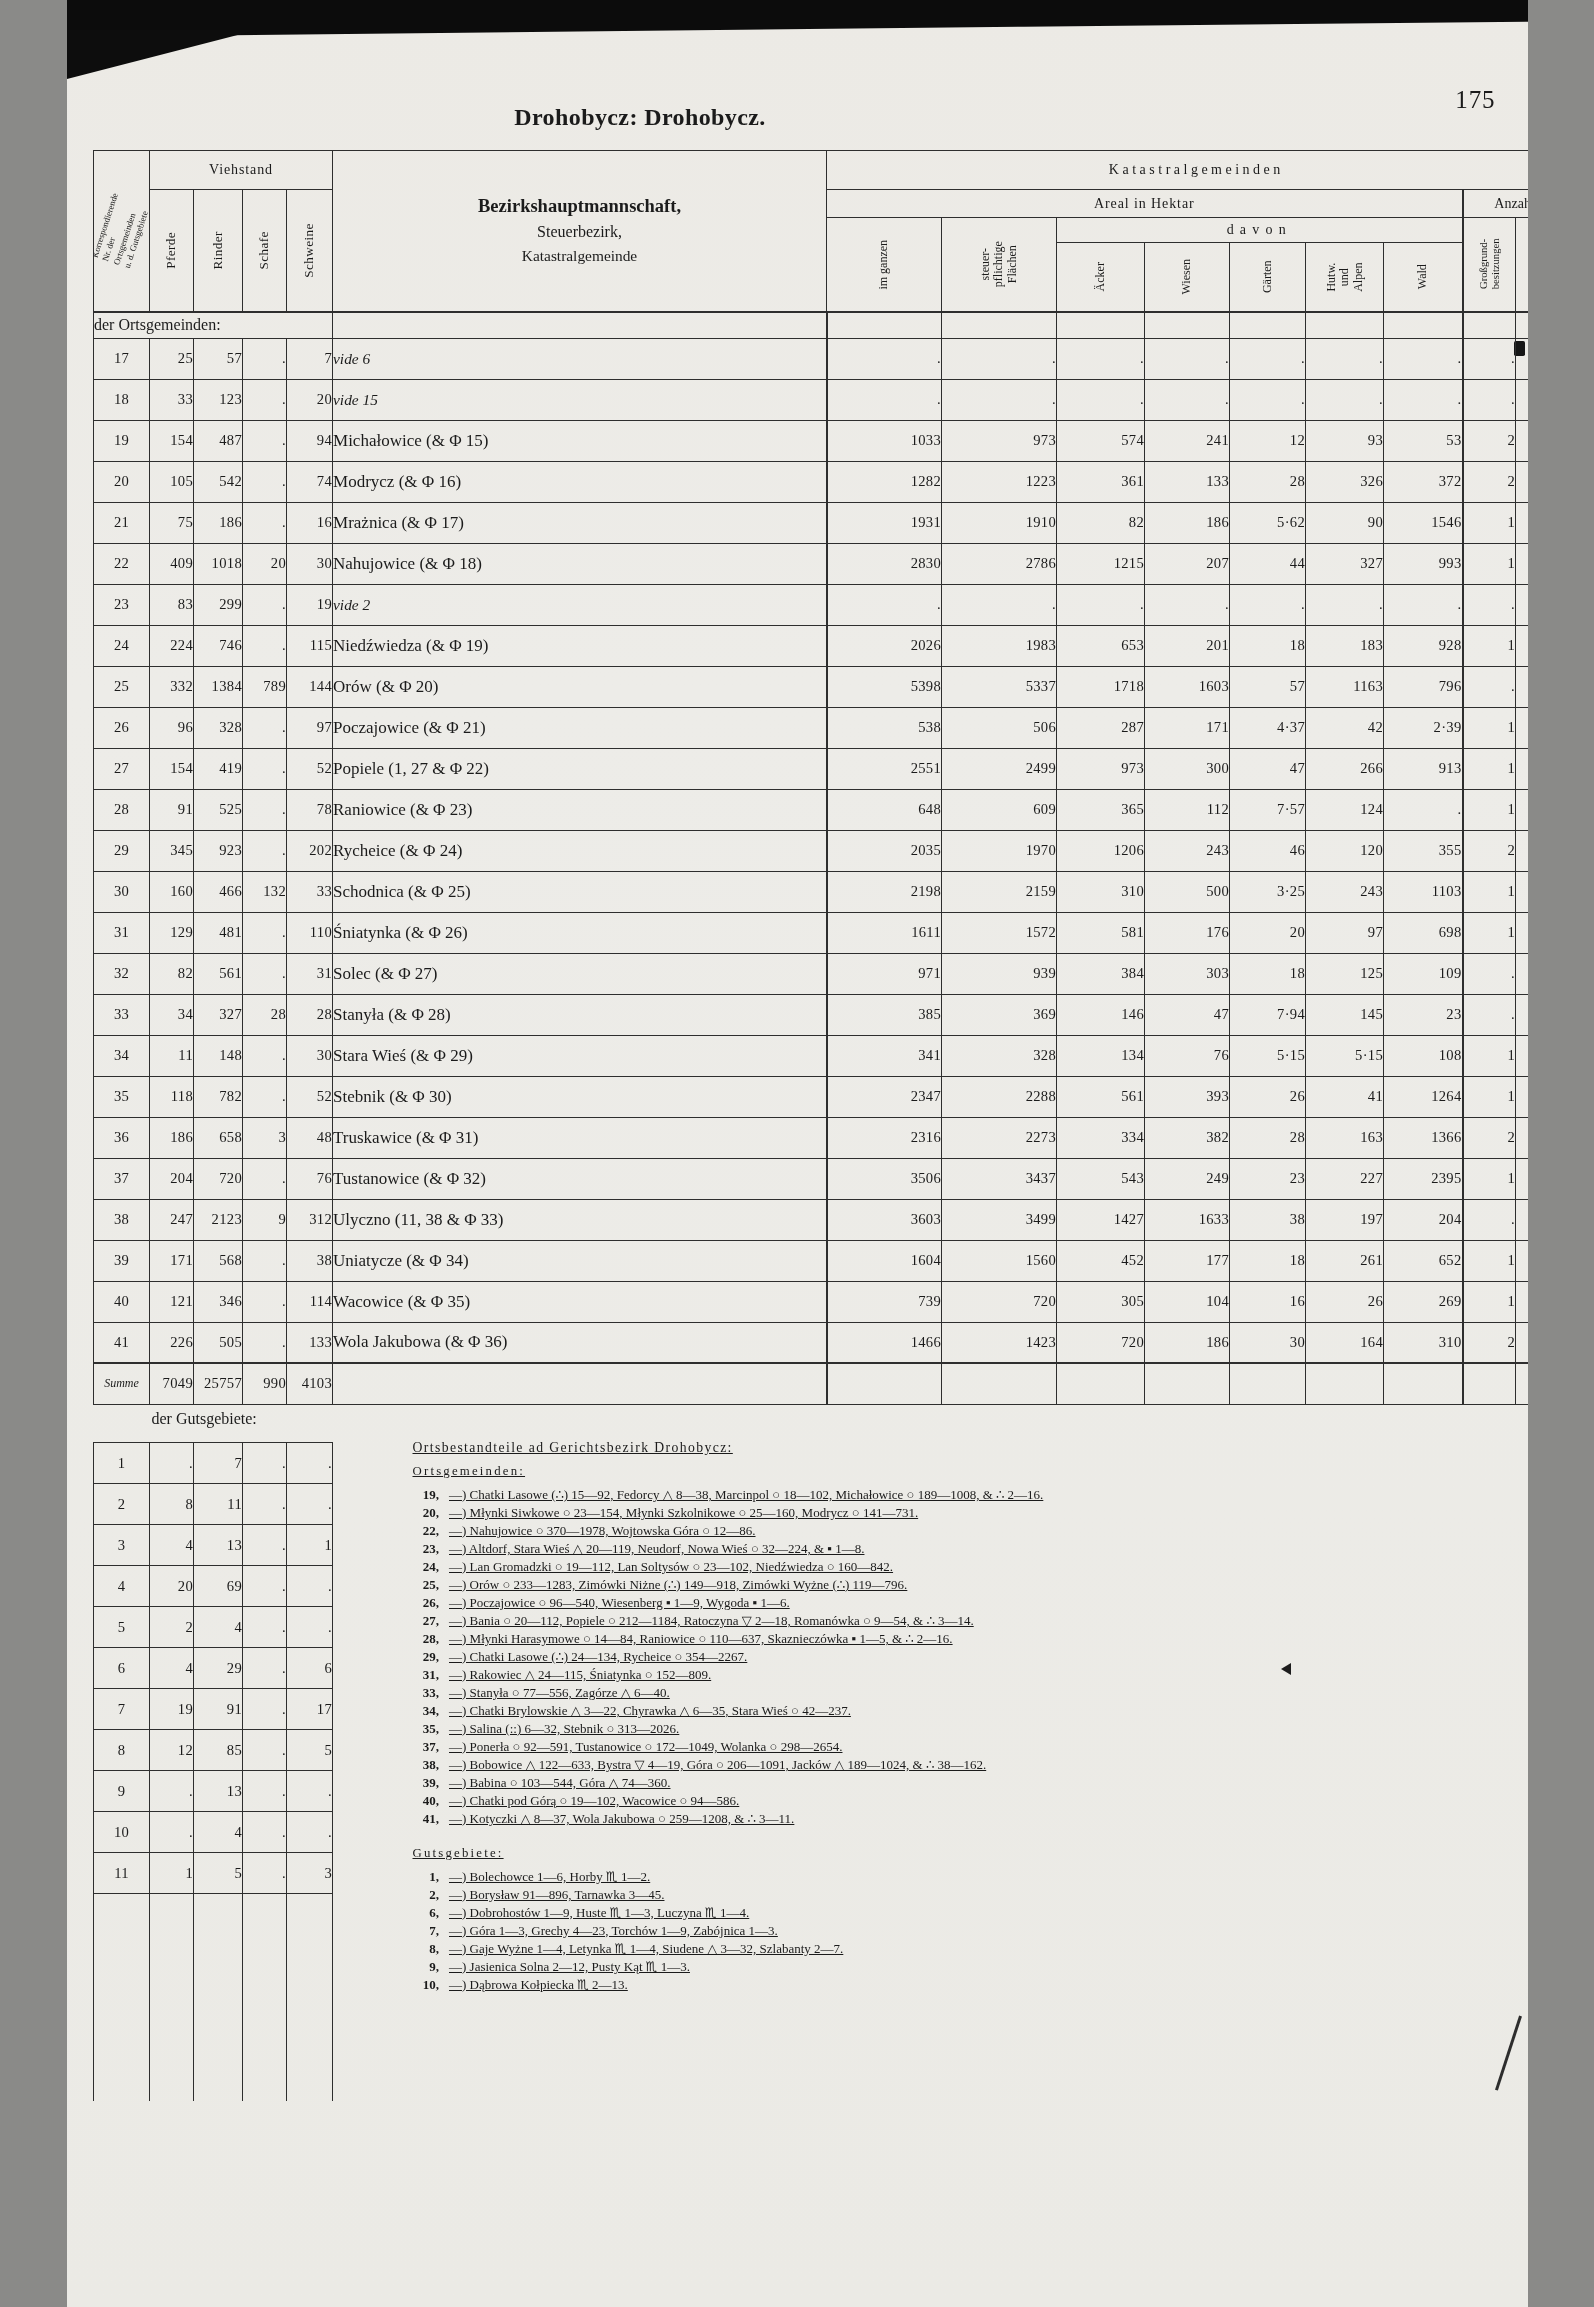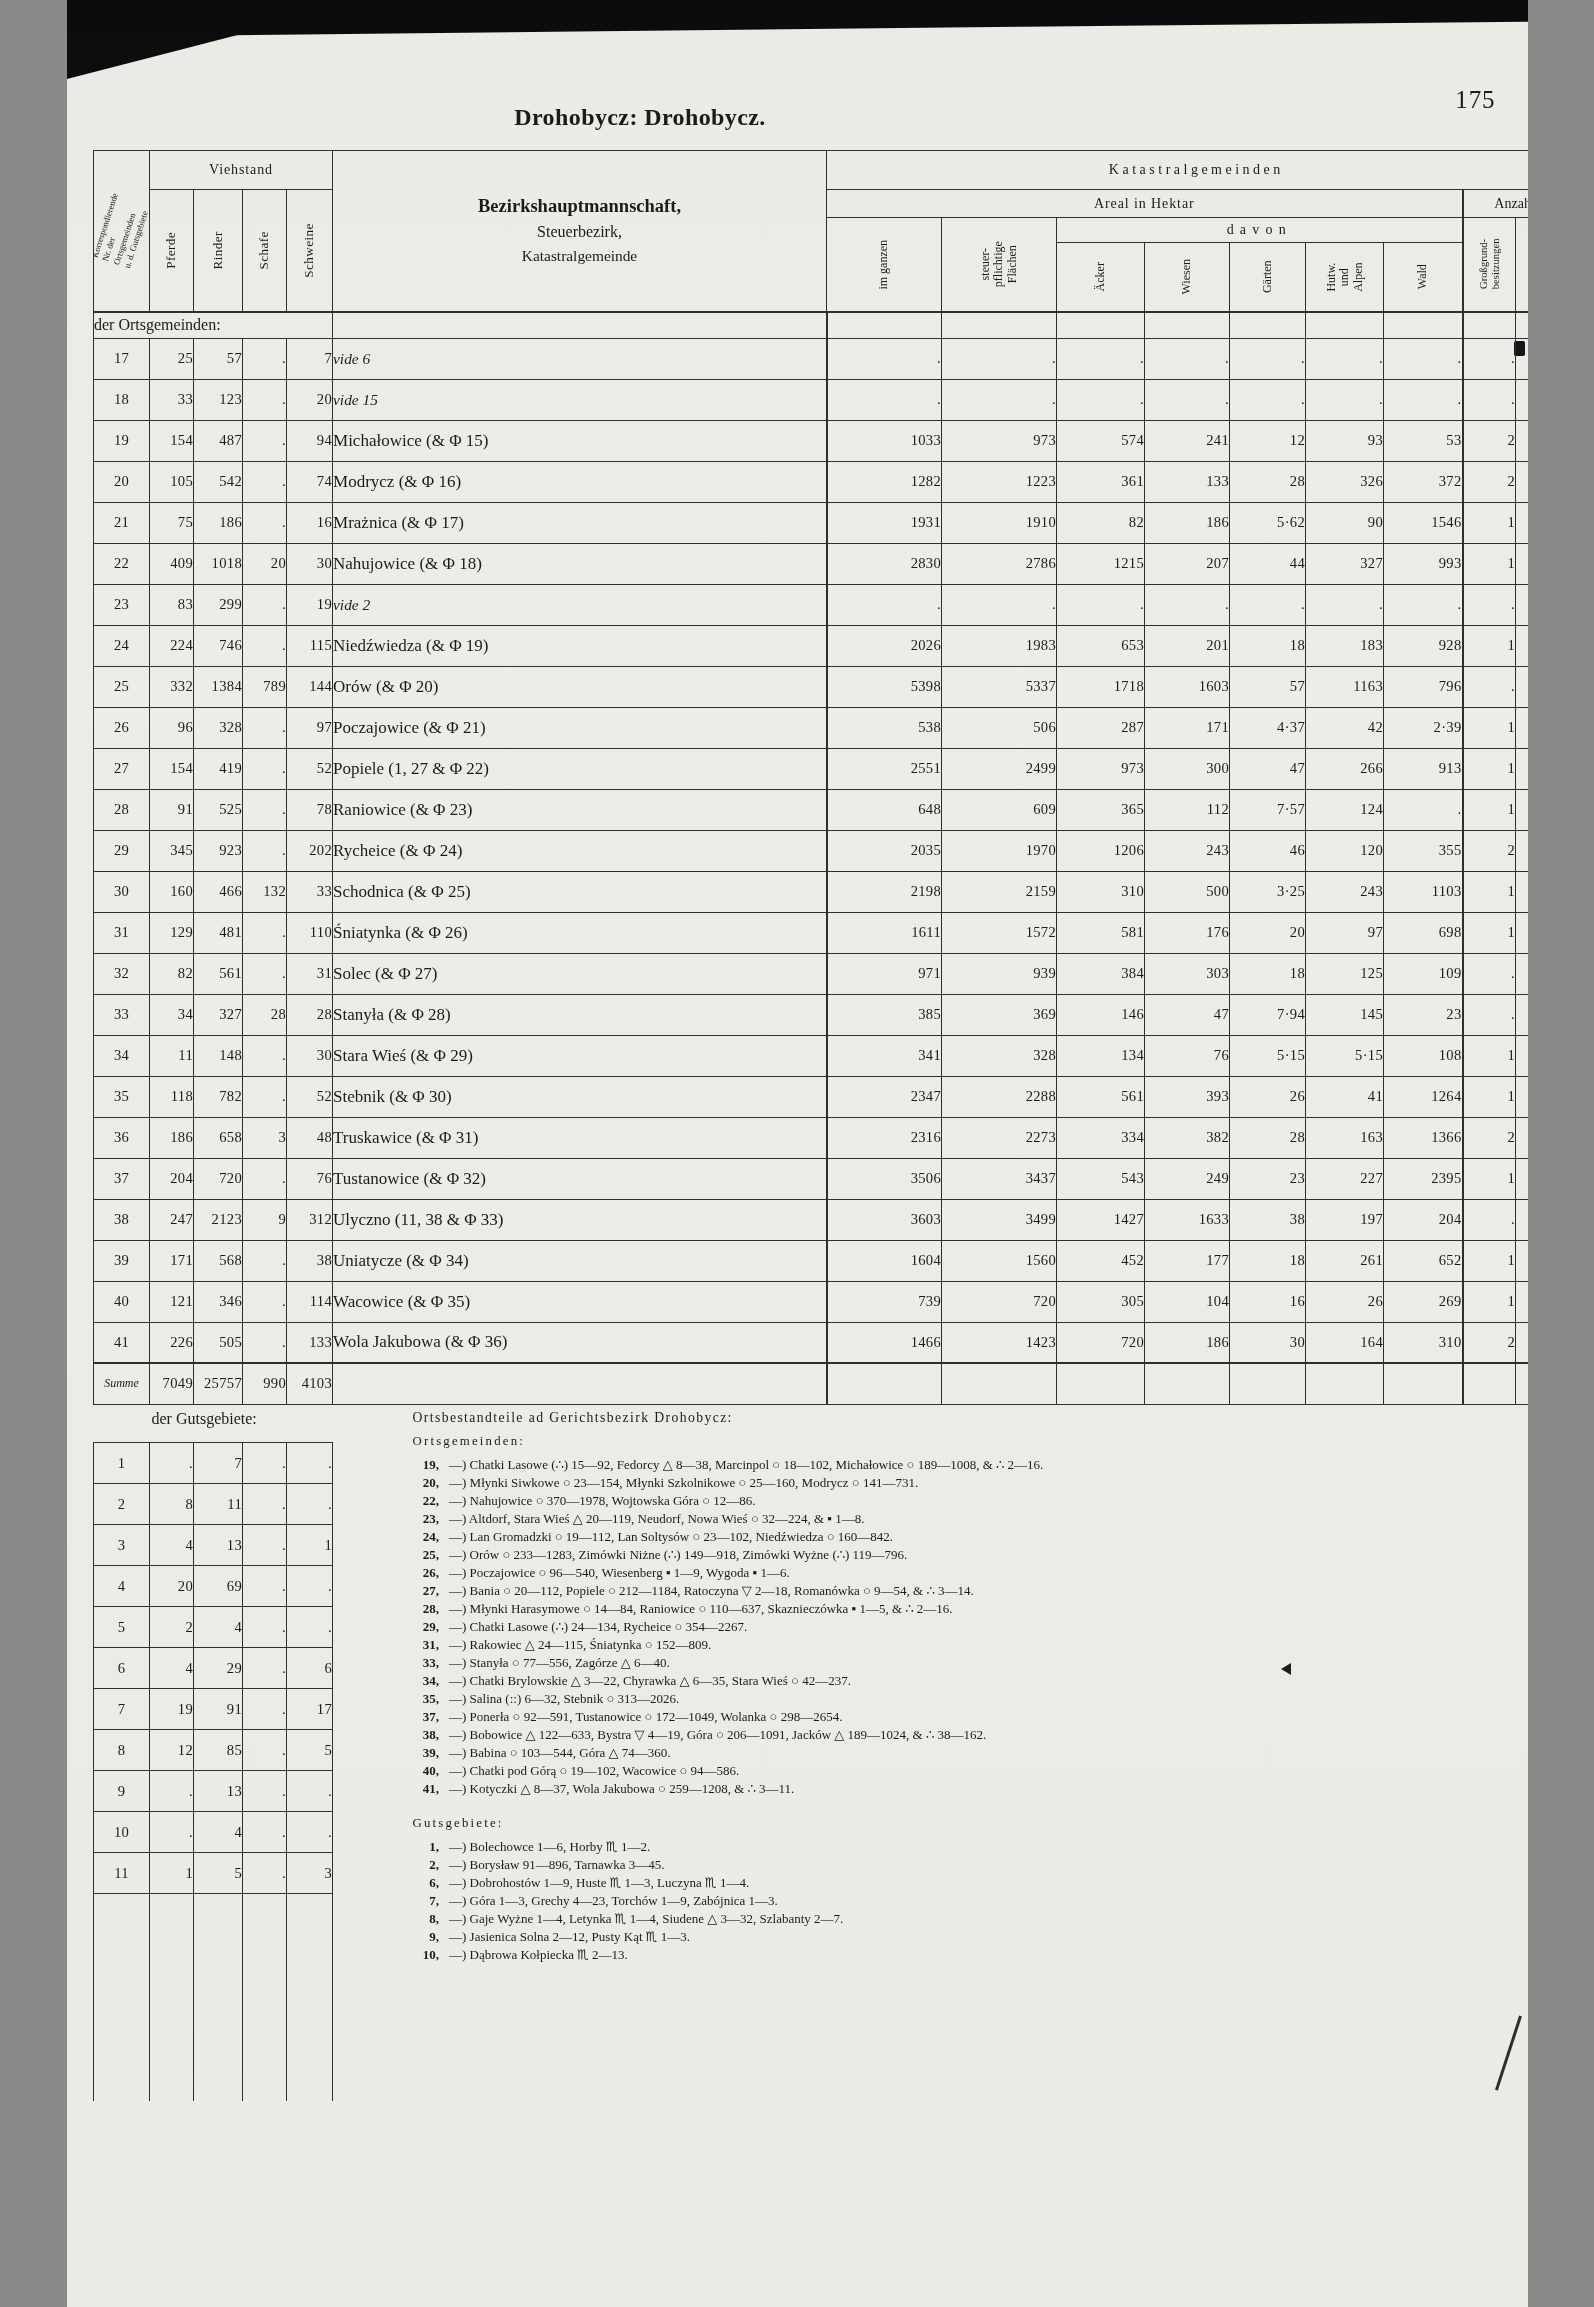--- a/index.html
+++ b/index.html
@@ -79,21 +79,21 @@
 
   
   .guts-label{position:absolute;left:85px;top:1410px;font-size:16px;}
   table.guts{position:absolute;left:26.5px;top:1442px;width:240px;
     border-collapse:collapse;table-layout:fixed;}
   .guts td{border:0.9px solid var(--line);padding:0;vertical-align:middle;}
   .guts tbody tr{height:41px;}
   .guts td.ext{border-bottom:none;border-top:0.9px solid var(--line);height:207px;}
 
   
-  .notes{position:absolute;left:346px;top:1410px;width:1174px;}
+  .notes{position:absolute;left:346px;top:1440px;width:1174px;text-decoration:underline;}
   .notes-title{font-size:13.7px;letter-spacing:1.4px;margin-bottom:8px;}
   .notes-sub{font-size:12.8px;letter-spacing:2.2px;margin-bottom:7px;}
   .guts-sub{margin-top:17.7px;}
   .note-line{font-size:13px;line-height:18px;white-space:nowrap;
     font-family:"Liberation Serif","DejaVu Sans",serif;}
   .nnum{display:inline-block;min-width:26.5px;text-align:right;font-weight:700;margin-right:10px;}
 </style>
 </head>
 <body>
 

